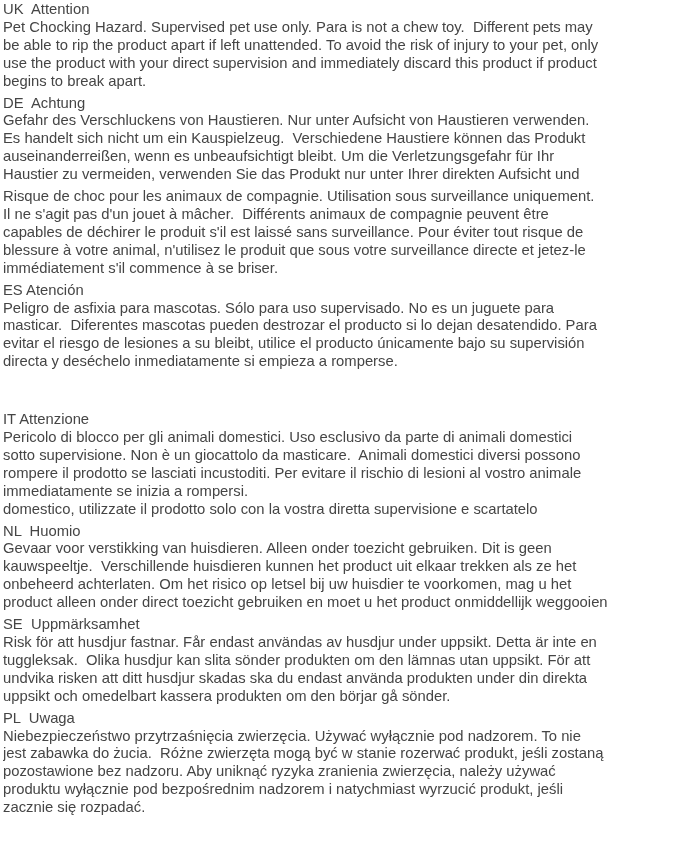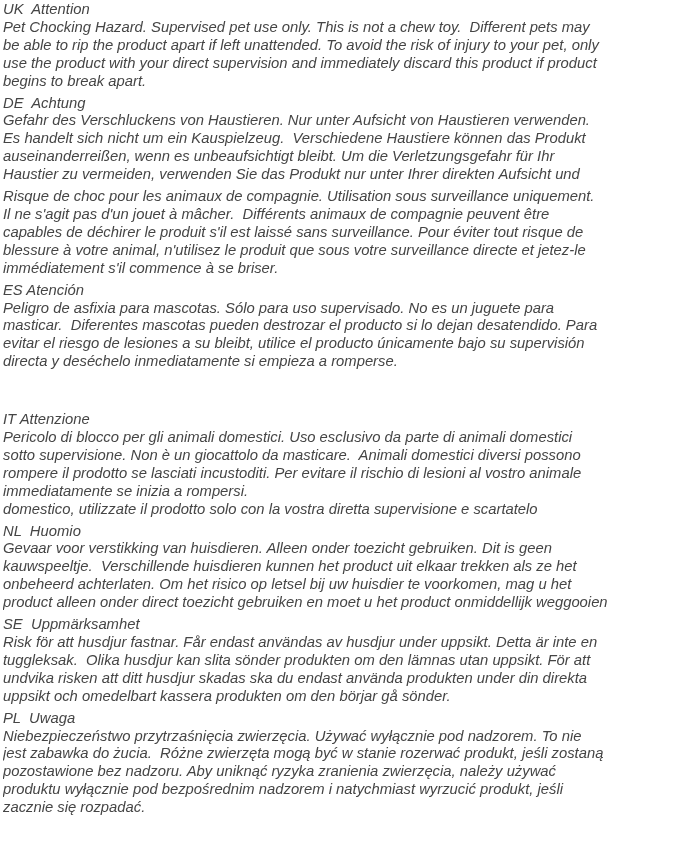--- a/index.html
+++ b/index.html
@@ -15,32 +15,31 @@
     padding: 1px 0 0 3px;
     overflow: hidden;
   }
   .doc { width: 676px; }
   .sec { margin: 0 0 4px 0; }
   .sec.big-gap { margin-bottom: 40px; }
   .hdr, .line {
     white-space: pre;      
     overflow: hidden;      
     font-weight: normal;
-    font-style: italic;
   }
 </style>
 </head>
 <body style="background: rgb(255, 255, 255); color: rgb(69, 69, 69);">
 
 <main class="doc">
 
     <section class="sec">
       <div class="hdr">UK  Attention</div>
       <div class="sec-body">
-        <div class="line">Pet Chocking Hazard. Supervised pet use only. This is not a chew toy.  Different pets may</div>
+        <div class="line">Pet Chocking Hazard. Supervised pet use only. Para is not a chew toy.  Different pets may</div>
         <div class="line">be able to rip the product apart if left unattended. To avoid the risk of injury to your pet, only</div>
         <div class="line">use the product with your direct supervision and immediately discard this product if product</div>
         <div class="line">begins to break apart.</div>
       </div>
     </section>
 
     <section class="sec">
       <div class="hdr">DE  Achtung</div>
       <div class="sec-body">
         <div class="line">Gefahr des Verschluckens von Haustieren. Nur unter Aufsicht von Haustieren verwenden.</div>

